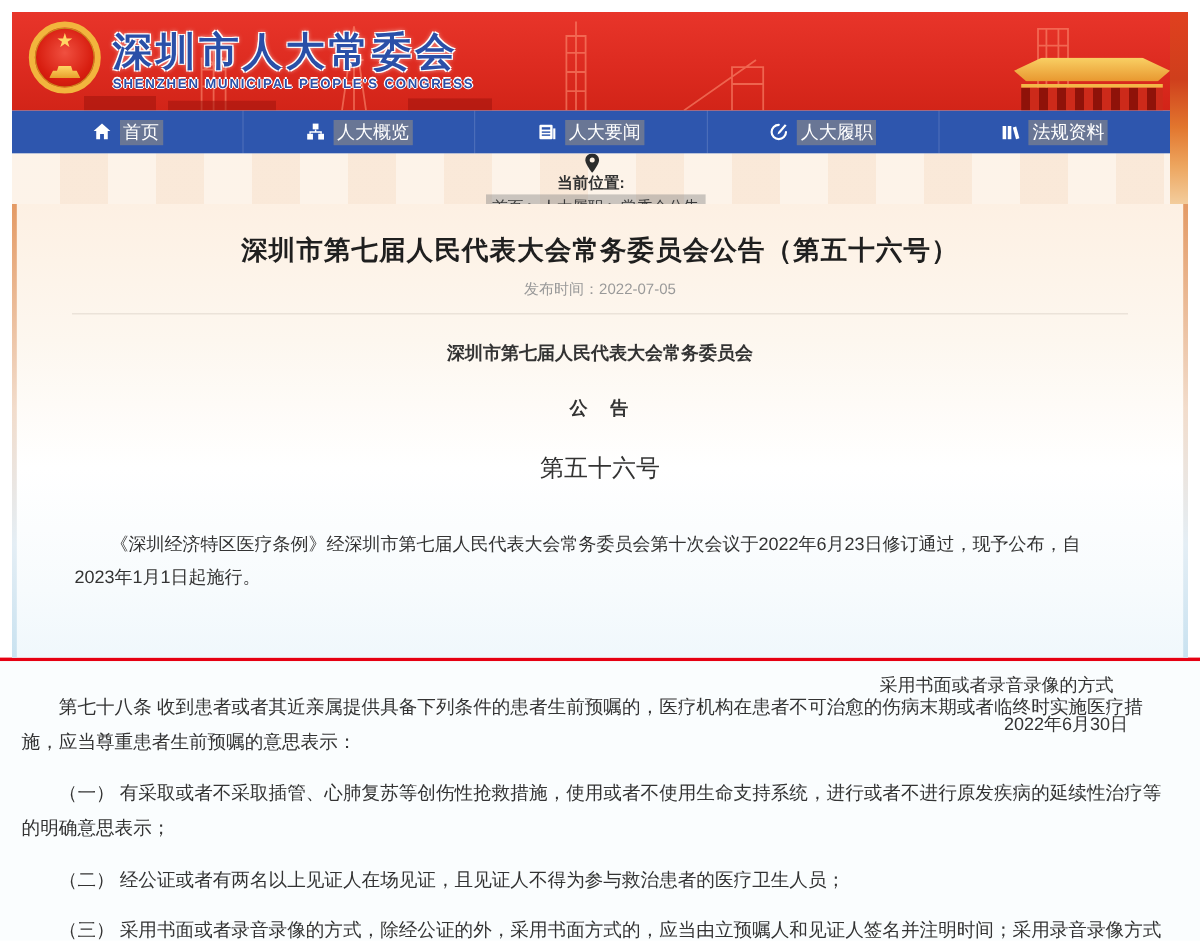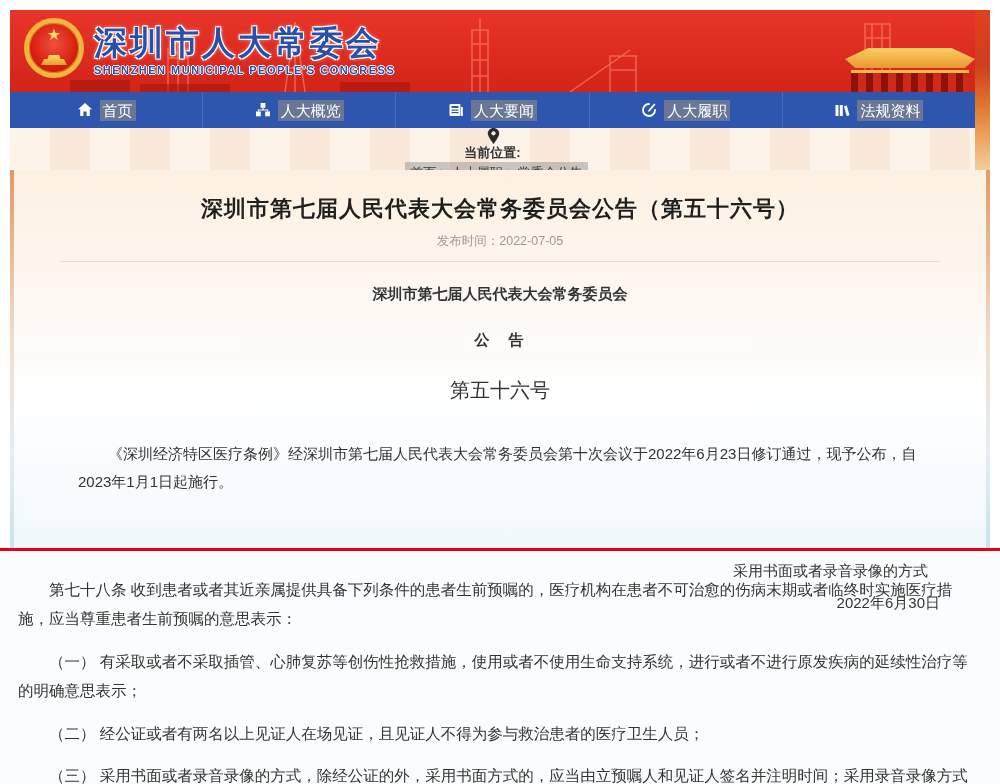--- a/index.html
+++ b/index.html
@@ -68,21 +68,21 @@
   .content-wrap::before, .content-wrap::after { content:""; position:absolute; top:0; bottom:0; width:4px;
     background:linear-gradient(180deg,#e49a64 0%,#f2dccb 45%,#e4eef5 75%,#c9e2f0 100%); }
   .content-wrap::before { left:0; }
   .content-wrap::after { right:0; }
   .article-title { padding-top:24px; text-align:center; font-size:22px; font-weight:bold; color:#1f1f1f; letter-spacing:1px; }
   .publish-time { text-align:center; font-size:12.5px; color:#999; margin-top:9px; }
   .title-divider { height:1px; background:#e7ded4; margin:11px 50px 0 50px; }
   .org-line { text-align:center; font-size:15px; font-weight:bold; color:#333; margin-top:23px; }
   .notice-label { text-align:center; font-size:15px; font-weight:bold; color:#333; margin-top:27px; letter-spacing:2px; }
   .number-line { text-align:center; font-size:20px; color:#333; margin-top:27px; }
-  .body-para { margin:36px 58px 0 68px; font-size:15px; color:#333; line-height:1.85; text-indent:2em; }
+  .body-para { margin:36px 58px 0 52px; font-size:15px; color:#333; line-height:1.85; text-indent:2em; }
   .signature { text-align:right; margin:66px 62px 0 0; font-size:15px; color:#333; }
   .sig-date { text-align:right; margin:13px 50px 0 0; font-size:15px; color:#333; }
 
   
   .red-line { width:1000px; height:3px; background:#e60012; margin-top:0; }
   .bottom-section { background:#fafdfe; padding:24px 18px 10px 18px; min-height:230px; }
   .bottom-section p { font-size:15.5px; color:#333; line-height:1.9; text-indent:2em; margin-bottom:13px; }
 </style>
 </head>
 <body>

